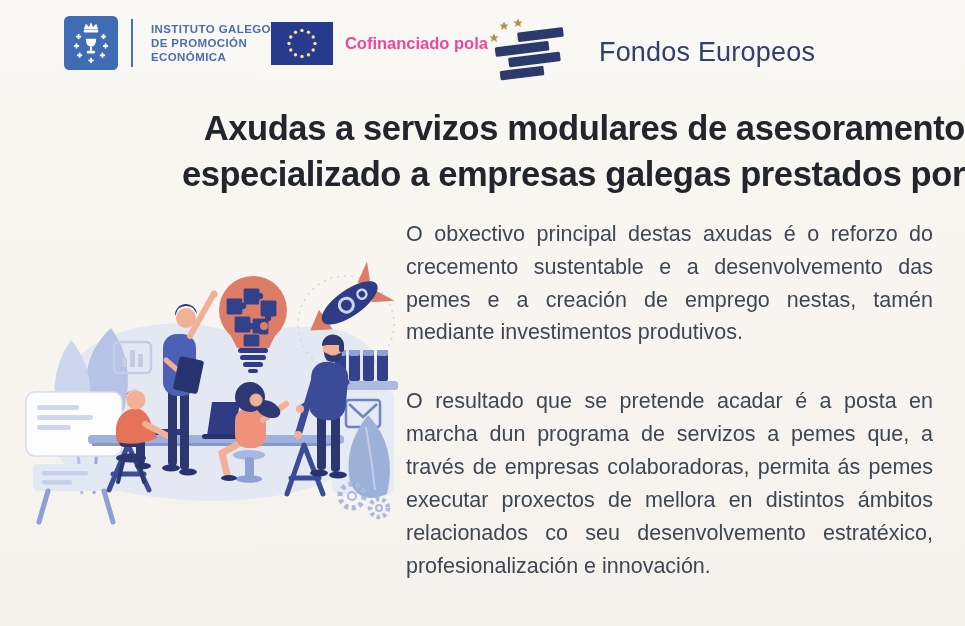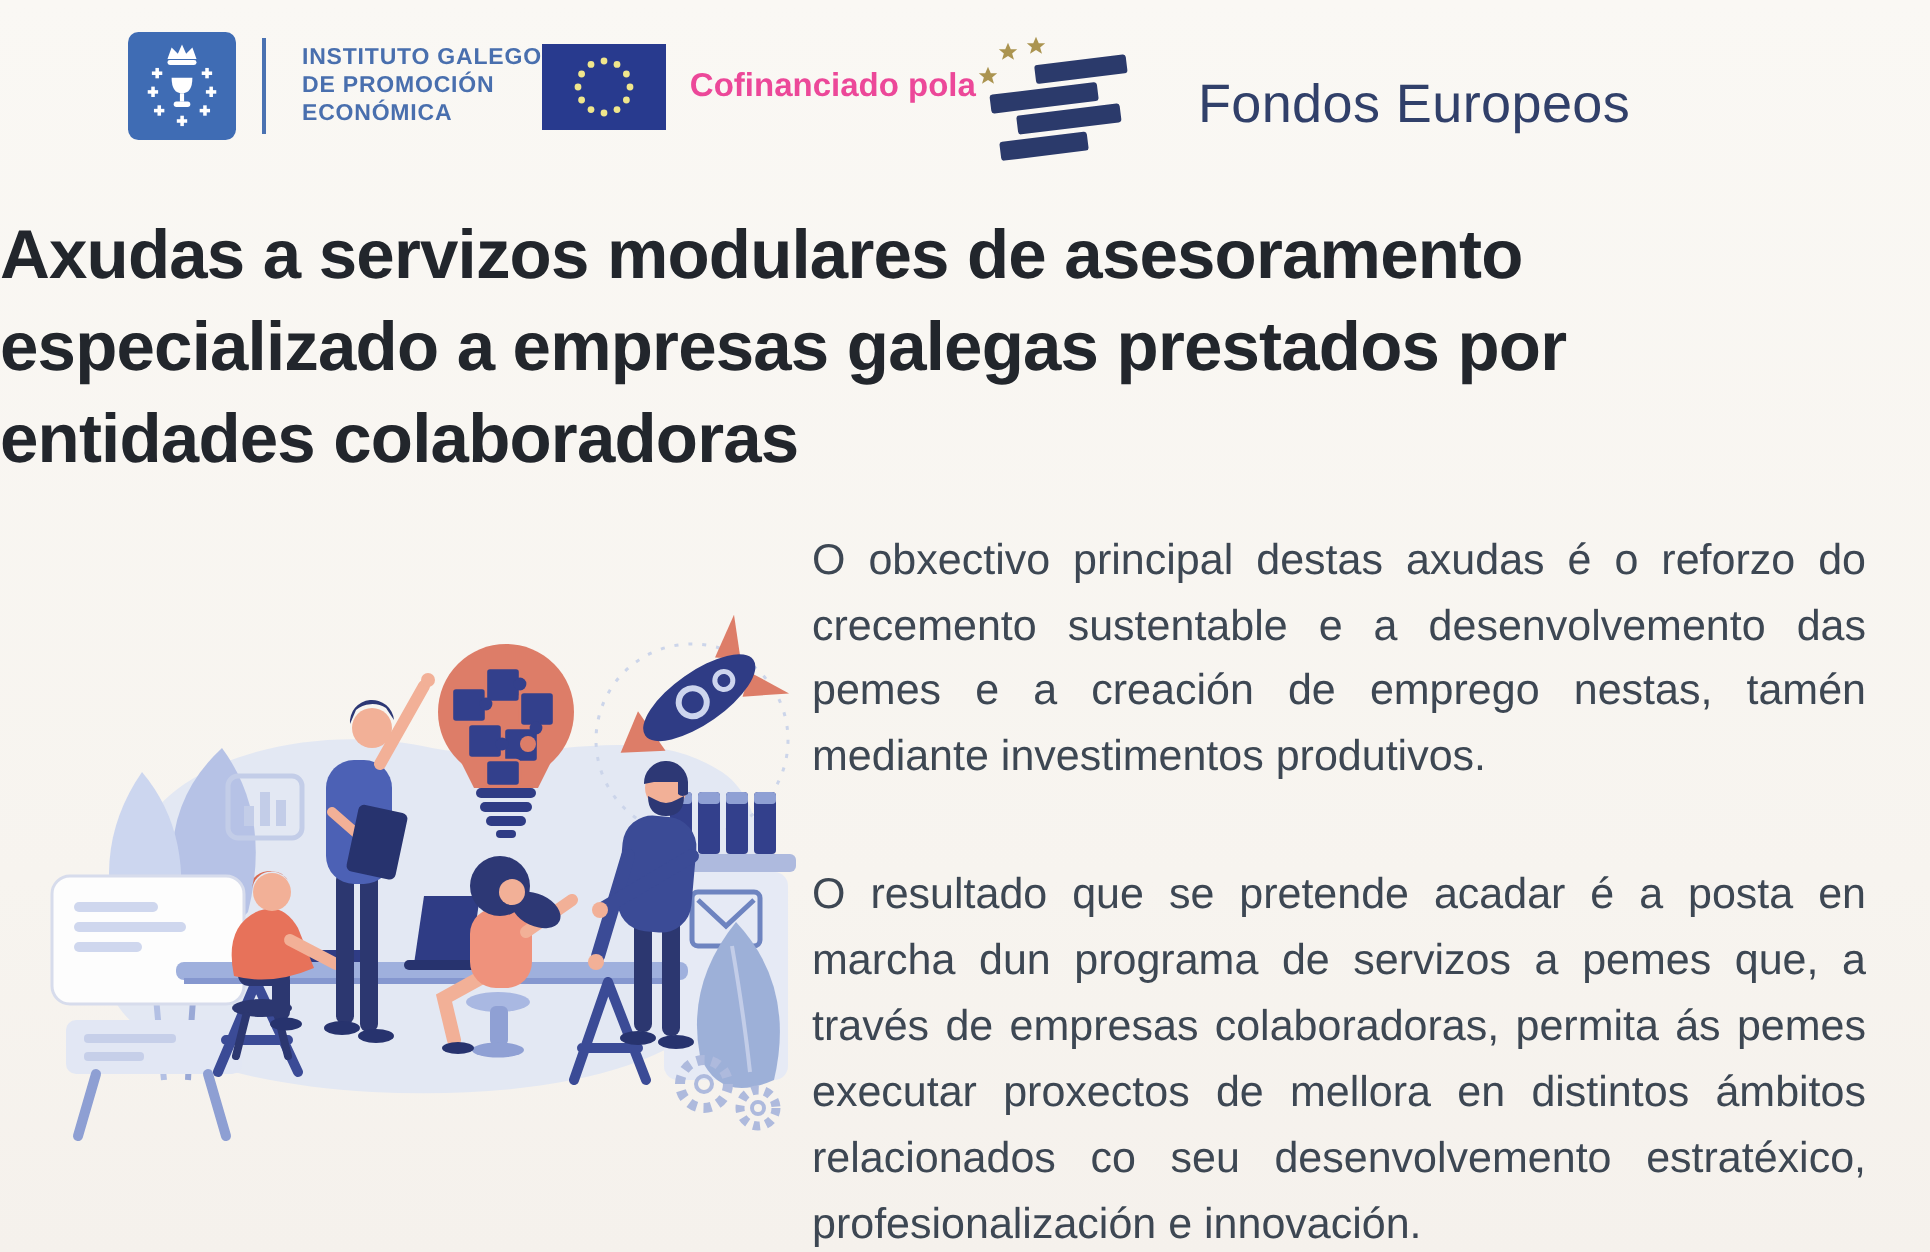--- a/index.html
+++ b/index.html
@@ -29,21 +29,21 @@
   .eu { gap:12px; margin-top:6px; }
   .eu-flag { width:62px; height:43px; flex:0 0 auto; }
   .eu-text { color:#ec4899; font-size:16.5px; font-weight:700; line-height:1.25; }
 
   .fondos { gap:25px; margin-top:2px; }
   .fondos-icon { width:86px; height:68px; flex:0 0 auto; }
   .fondos-text { color:#31406a; font-size:27px; font-weight:500; letter-spacing:.2px; }
 
   
   .title {
-    margin-top:20px; text-align:left;
+    margin-top:20px; text-align:right;
     color:#22262c; font-weight:700; font-size:34.5px;
     line-height:1.33; letter-spacing:-0.4px;
   }
 
   
   .main { display:flex; margin-top:18px; }
   .illus-wrap { width:402px; flex:0 0 auto; padding:26px 0 0 16px; }
   .illus-wrap svg { width:386px; height:292px; display:block; }
   .text-col {
     flex:1; padding:2px 32px 0 4px;
@@ -130,21 +130,20 @@
         <rect x="10" y="49" width="44" height="9.5" rx="1.5"></rect>
       </g>
     </svg>
     <div class="fondos-text">Fondos Europeos</div>
   </div>
 </div>
 
 <h1 class="title">
   <div>Axudas a servizos modulares de asesoramento</div>
   <div>especializado a empresas galegas prestados por</div>
-  <div>entidades colaboradoras</div>
 </h1>
 
 <div class="main">
 
   <div class="illus-wrap">
     <svg viewBox="0 0 386 292">
 
       <path d="M50,140 C60,92 140,72 200,86 C250,96 302,70 345,98 C372,116 368,170 352,205 C330,248 250,262 170,258 C100,254 40,236 36,196 C33,170 40,158 50,140 Z" fill="#e3e8f3"></path>
 
       <circle cx="330" cy="82" r="48" fill="none" stroke="#ccd5ea" stroke-width="1.5" stroke-dasharray="2 5"></circle>

